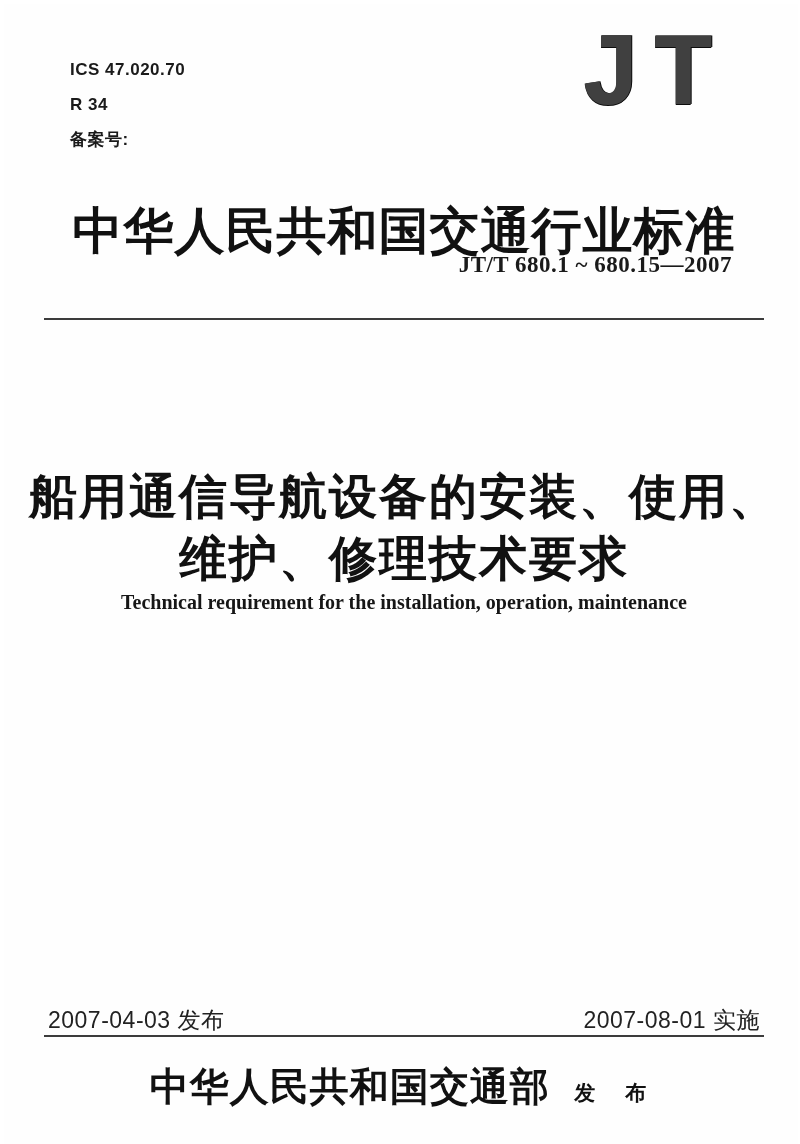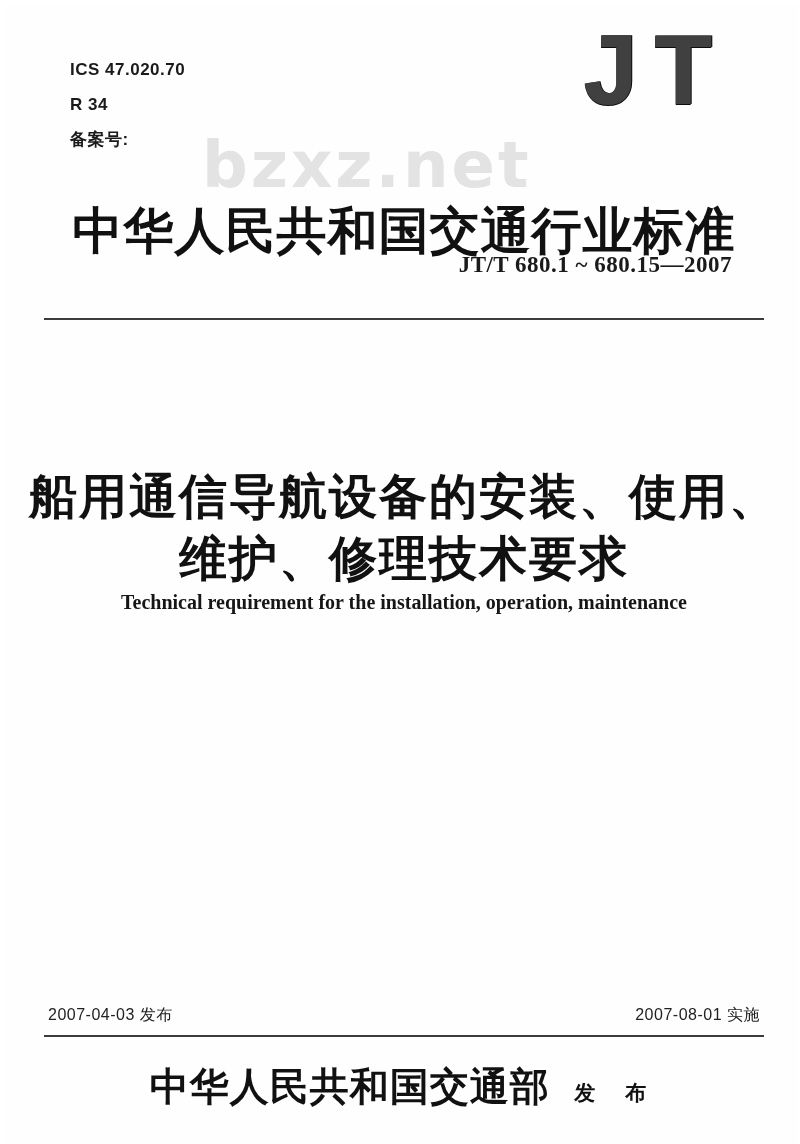--- a/index.html
+++ b/index.html
@@ -123,21 +123,21 @@
   }
 
   
   .dates-row {
     position: absolute;
     left: 40px;
     right: 40px;
     top: 997px;
     display: flex;
     justify-content: space-between;
-    font-size: 16px;
+    font-size: 23px;
     font-weight: 500;
     letter-spacing: 0.5px;
     color: #222222;
   }
 
   .rule-bottom {
     position: absolute;
     left: 40px;
     right: 40px;
     top: 1031px;
@@ -178,21 +178,20 @@
 <div class="page">
 
   <div class="ics-block">
     <div>ICS 47.020.70</div>
     <div>R 34</div>
     <div>备案号:</div>
   </div>
 
   <div class="logo">JT</div>
 
-  <div class="watermark">bzxz.net</div>
 
   <div class="std-header">中华人民共和国交通行业标准</div>
 
   <div class="std-number">JT/T 680.1 ~ 680.15—2007</div>
 
   <div class="rule-top"></div>
 
   <div class="doc-title">
     <div>船用通信导航设备的安装、使用、</div>
     <div>维护、修理技术要求</div>

